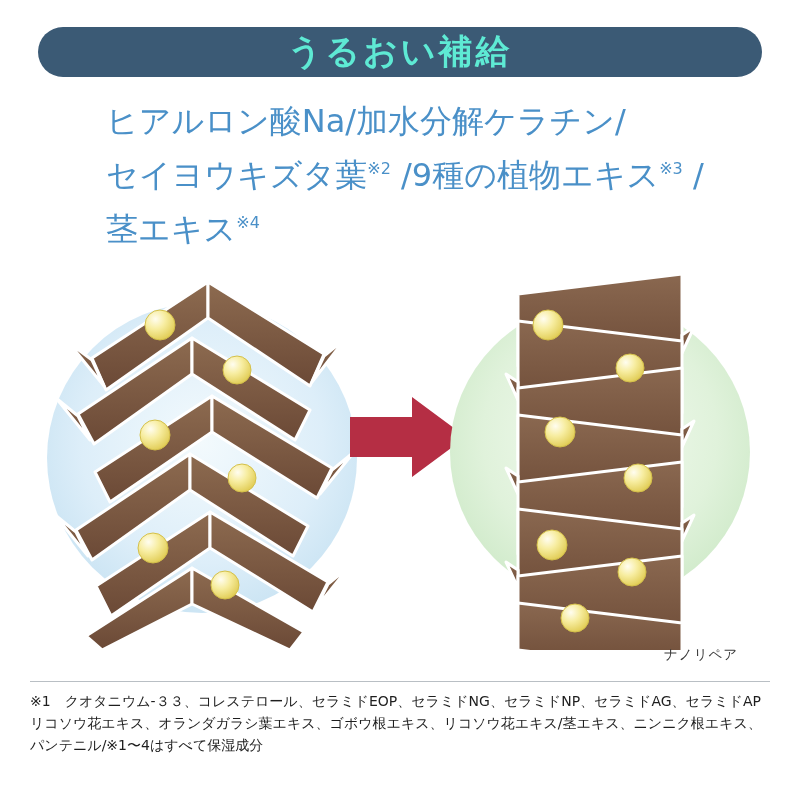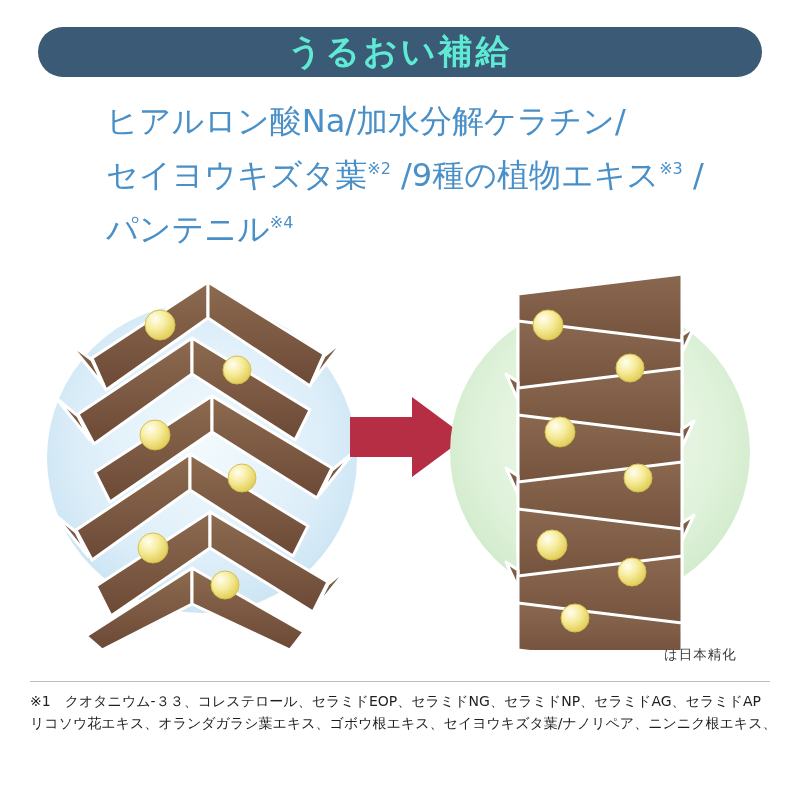--- a/index.html
+++ b/index.html
@@ -43,21 +43,21 @@
 
 <div class="page">
 
   <div class="header">
     <span class="header-title">うるおい補給</span>
   </div>
 
   <div class="ingredients">
     <div class="ing-line"><span>ヒアルロン酸Na/加水分解ケラチン/</span></div>
     <div class="ing-line"><span>セイヨウキズタ葉</span><sup class="ref">※2</sup><span> /9種の植物エキス</span><sup class="ref">※3</sup><span> /</span></div>
-    <div class="ing-line"><span>パンテニル</span><sup class="ref">※4</sup></div>
+    <div class="ing-line"><span>茎エキス</span><sup class="ref">※4</sup></div>
   </div>
 
   <div class="figure">
 
     <svg class="hair-left" width="330" height="382" viewBox="0 0 330 382">
       <defs>
         <radialGradient id="bgBlue" cx="50%" cy="45%" r="60%">
           <stop offset="0%" stop-color="#f3fafd"></stop>
           <stop offset="65%" stop-color="#ddeef9"></stop>
           <stop offset="100%" stop-color="#c7e2f2"></stop>
@@ -145,23 +145,24 @@
         <circle cx="108" cy="55" r="15"></circle>
         <circle cx="190" cy="98" r="14"></circle>
         <circle cx="120" cy="162" r="15"></circle>
         <circle cx="198" cy="208" r="14"></circle>
         <circle cx="112" cy="275" r="15"></circle>
         <circle cx="192" cy="302" r="14"></circle>
         <circle cx="135" cy="348" r="14"></circle>
       </g>
     </svg>
 
-    <div class="figure-caption">は日本精化</div>
+    <div class="figure-caption">ナノリペア</div>
   </div>
 
   <div class="divider"></div>
 
   <div class="footnotes">
     <div class="fn-line">※1　クオタニウム-３３、コレステロール、セラミドEOP、セラミドNG、セラミドNP、セラミドAG、セラミドAP</div>
-    <div class="fn-line">リコソウ花エキス、オランダガラシ葉エキス、ゴボウ根エキス、セイヨウキズタ葉/ナノリペア、ニンニク根エキス、</div>
+    <div class="fn-line">リコソウ花エキス、オランダガラシ葉エキス、ゴボウ根エキス、リコソウ花エキス/茎エキス、ニンニク根エキス、</div>
+    <div class="fn-line">パンテニル/※1〜4はすべて保湿成分</div>
   </div>
 
 </div>
 
 </body></html>

